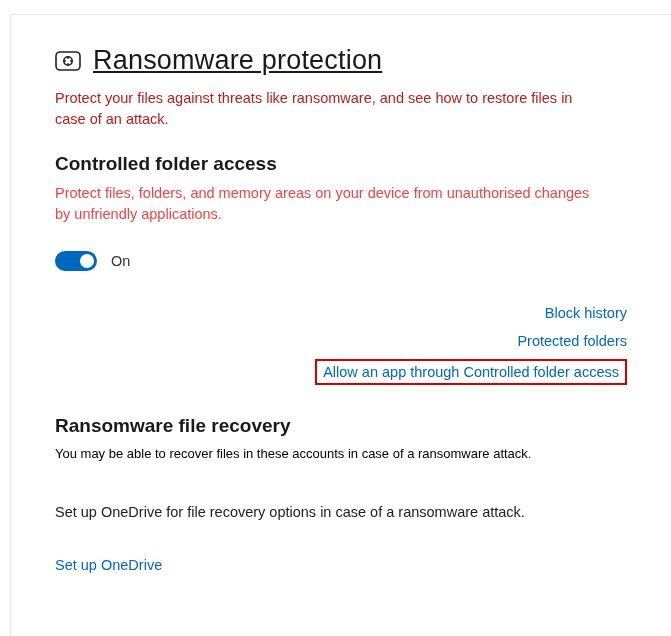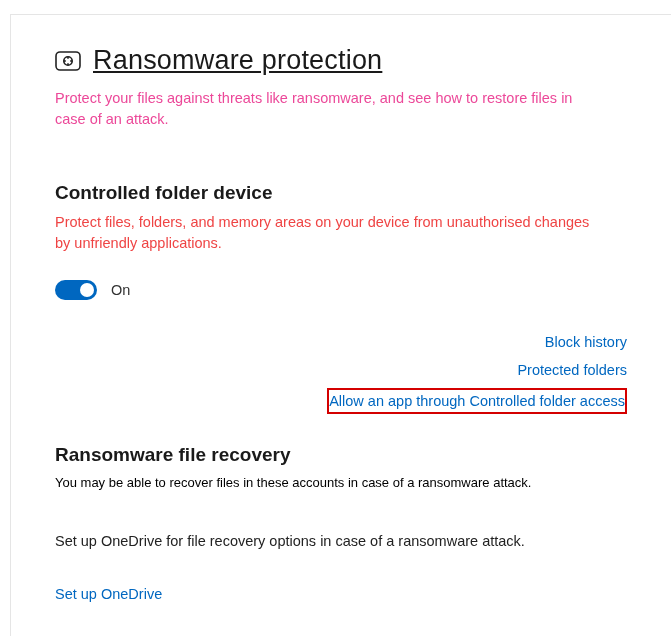--- a/index.html
+++ b/index.html
@@ -27,24 +27,24 @@
     text-decoration: underline;
   }
   .title-icon svg { display: block; }
   h1.page-title {
     font-size: 27px;
     font-weight: 400;
     letter-spacing: 0.2px;
   }
   .page-desc {
     font-size: 14.5px;
-    color: #ec4899;
+    color: #b91c1c;
     line-height: 1.45;
     max-width: 520px;
-    margin-bottom: 52px;
+    margin-bottom: 23px;
   }
   h2.section-title {
     font-size: 19px;
     font-weight: 600;
     margin-bottom: 8px;
   }
   .section-desc {
     font-size: 14.5px;
     color: #ef4444;
     line-height: 1.45;
@@ -86,21 +86,21 @@
     margin-bottom: 30px;
   }
   a.action-link {
     color: #0067c0;
     font-size: 14.5px;
     text-decoration: none;
     cursor: pointer;
   }
   .highlight-box {
     border: 2.5px solid #d40000;
-    padding: 2px 0;
+    padding: 2px 6px;
     margin-left: -8px;
     margin-top: -2px;
   }
   .recovery-section { margin-top: 4px; }
   .recovery-desc {
     font-size: 13px;
     color: #000000;
     line-height: 1.45;
     max-width: 480px;
     margin-bottom: 40px;
@@ -126,21 +126,21 @@
         <line x1="8.8" y1="12" x2="10.8" y2="12"></line>
         <line x1="15.2" y1="12" x2="17.2" y2="12"></line>
       </svg>
     </span>
     <h1 class="page-title">Ransomware protection</h1>
   </div>
 
   <p class="page-desc">Protect your files against threats like ransomware, and see how to restore files in case of an attack.</p>
 
   <section>
-    <h2 class="section-title">Controlled folder device</h2>
+    <h2 class="section-title">Controlled folder access</h2>
     <p class="section-desc">Protect files, folders, and memory areas on your device from unauthorised changes by unfriendly applications.</p>
 
     <div class="toggle-row">
       <div class="toggle">
         <div class="knob"></div>
       </div>
       <span class="toggle-label">On</span>
     </div>
 
     <div class="link-list">

